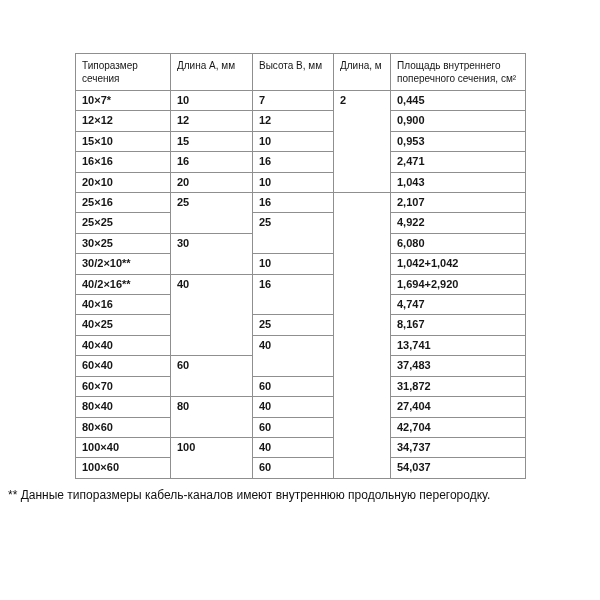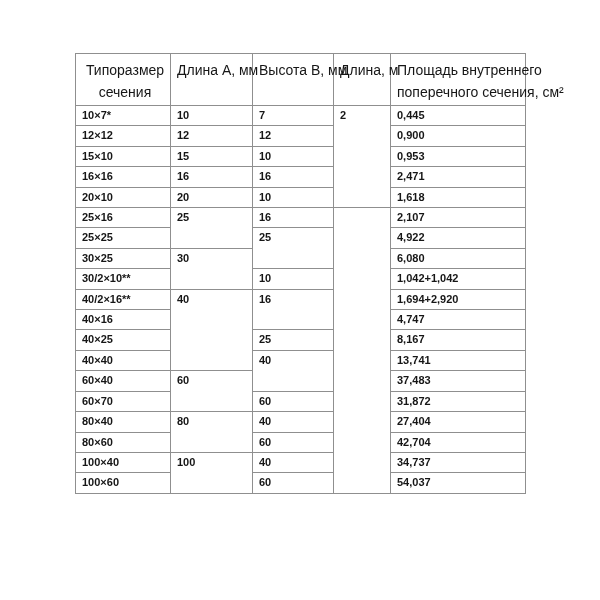--- a/index.html
+++ b/index.html
@@ -28,25 +28,24 @@
   col.c4 { width: 57px; }
   col.c5 { width: 135px; }
   th, td {
     border: 1px solid #8f8f8f;
     vertical-align: top;
     text-align: left;
     background: #ffffff;
   }
   th {
     font-weight: normal;
-    font-size: 14px;
-    line-height: 22px;
+    font-size: 10px;
+    line-height: 13px;
     padding: 5px 2px 2px 6px;
     white-space: pre;
-    text-align: center;
   }
   thead tr { height: 37px; }
   tbody tr { height: 20.42px; font-weight: bold; }
   td {
     font-size: 11px;
     line-height: 13px;
     padding: 3px 4px 1px 6px;
     white-space: pre;
   }
   .footnotes {
@@ -105,21 +104,21 @@
       <tr>
         <td>16×16</td>
         <td>16</td>
         <td>16</td>
         <td>2,471</td>
       </tr>
       <tr>
         <td>20×10</td>
         <td>20</td>
         <td>10</td>
-        <td>1,618</td>
+        <td>1,043</td>
       </tr>
       <tr>
         <td>25×16</td>
         <td rowspan="2">25</td>
         <td>16</td>
         <td rowspan="14"></td>
         <td>2,107</td>
       </tr>
       <tr>
         <td>25×25</td>
@@ -185,13 +184,14 @@
       </tr>
       <tr>
         <td>100×60</td>
         <td>60</td>
         <td>54,037</td>
       </tr>
     </tbody>
 </table>
 
 <div class="footnotes">
+  <p>** Данные типоразмеры кабель-каналов имеют внутреннюю продольную перегородку.</p>
 </div>
 
 </body></html>

